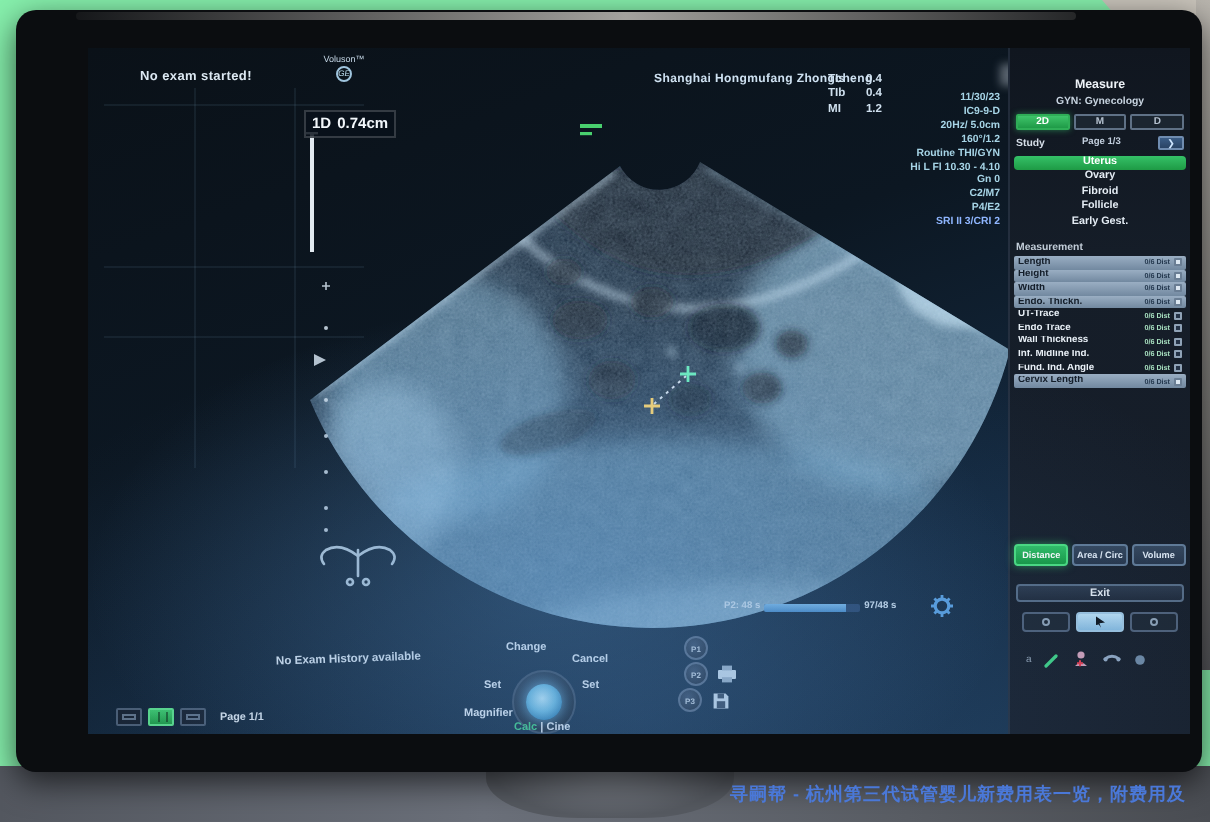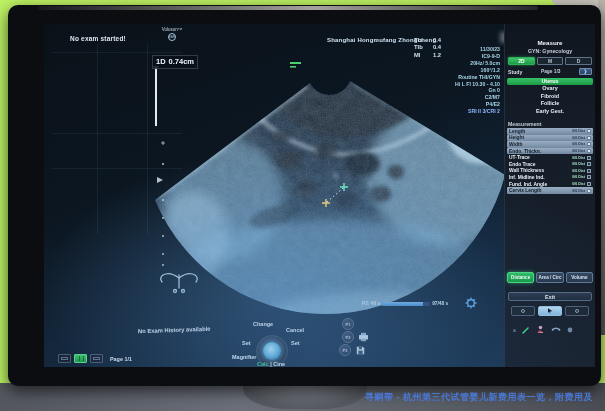--- a/index.html
+++ b/index.html
@@ -1,17 +1,17 @@
 <!DOCTYPE html>
 <html><head>
 <meta charset="utf-8">
 <style>
   html,body{margin:0;padding:0;background:#1d1e21;}
   *{box-sizing:border-box;font-family:"Liberation Sans","DejaVu Sans",sans-serif;}
-  .stage{position:relative;width:605px;height:411px;overflow:hidden;background:#bef264;}
+  .stage{position:relative;width:605px;height:411px;overflow:hidden;background:#86efac;}
   .abs{position:absolute;}
 
   
   .wall-corner{right:0;top:0;width:75px;height:62px;background:#c9c4bb;clip-path:polygon(28% 0,100% 0,100% 100%);}
   .wall-strip{right:0;top:0;width:7px;height:335px;background:linear-gradient(#b9b5ae,#7d7c79 60%,#55565a);}
   .desk{left:0;bottom:0;width:605px;height:28px;background:linear-gradient(90deg,#53575f,#6b707a 40%,#595d64 75%,#4a4d53);}
   .stand{left:243px;top:383px;width:124px;height:26px;background:radial-gradient(ellipse at 50% -10%,#868b94,#565a61 70%);border-radius:0 0 46px 46px/0 0 20px 20px;}
   .caption{left:0;right:12px;top:391px;text-align:right;font-size:9px;font-weight:bold;color:#4a78d8;letter-spacing:.5px;}
 
   

